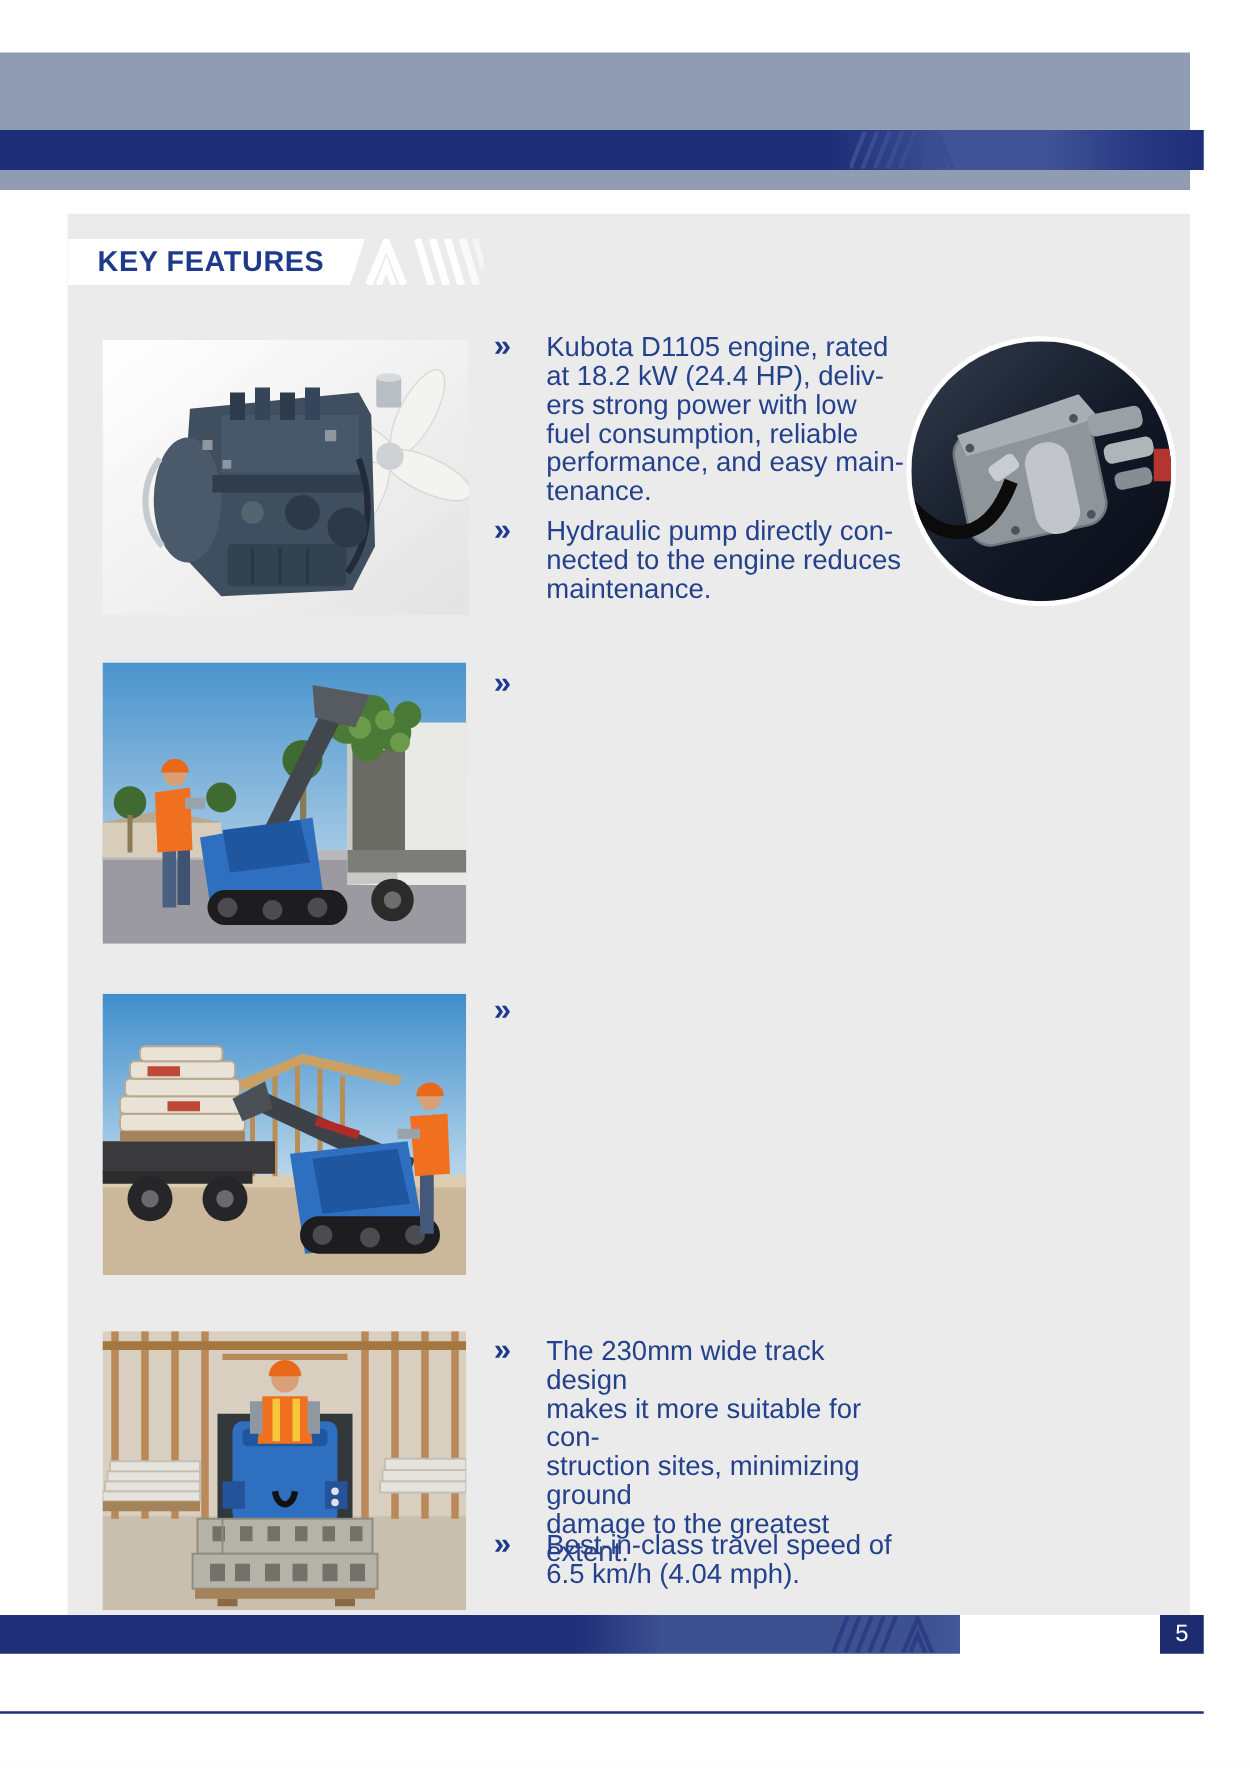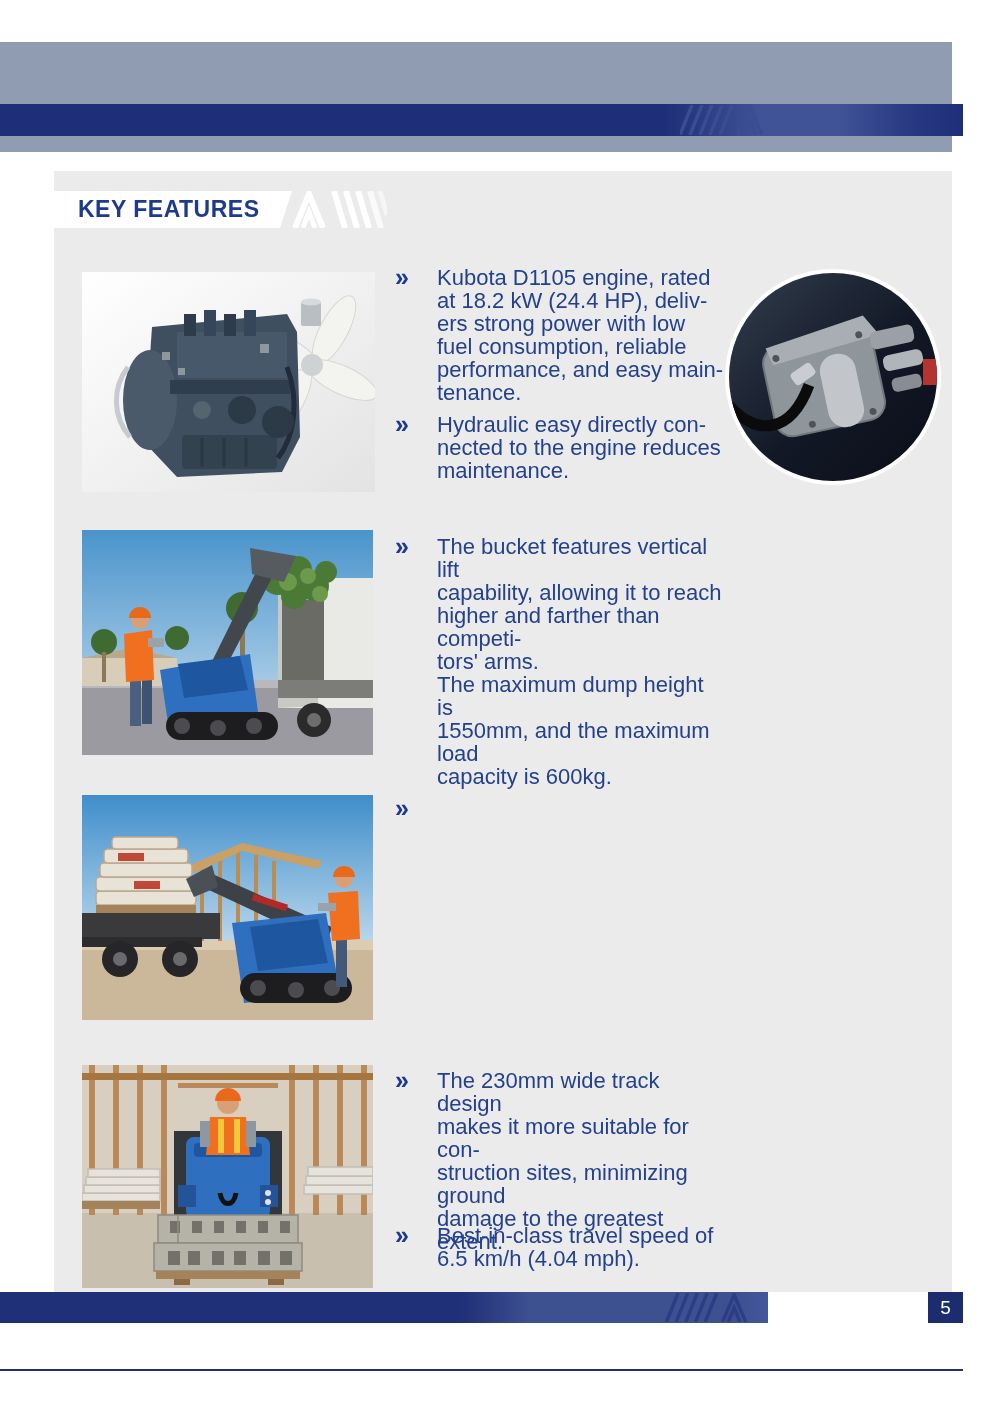--- a/index.html
+++ b/index.html
@@ -372,33 +372,26 @@
     <span class="bullet-chevron">»</span>
     <span class="feature-text">Kubota D1105 engine, rated
 at 18.2 kW (24.4 HP), deliv-
 ers strong power with low
 fuel consumption, reliable
 performance, and easy main-
 tenance.</span>
   </div>
   <div class="feature f2">
     <span class="bullet-chevron">»</span>
-    <span class="feature-text">Hydraulic easy directly con-
+    <span class="feature-text">Hydraulic pump directly con-
 nected to the engine reduces
 maintenance.</span>
   </div>
   <div class="feature f3">
     <span class="bullet-chevron">»</span>
-    <span class="feature-text">The bucket features vertical lift
-capability, allowing it to reach
-higher and farther than competi-
-tors' arms.
-The maximum dump height is
-1550mm, and the maximum load
-capacity is 600kg.</span>
   </div>
   <div class="feature f4">
     <span class="bullet-chevron">»</span>
   </div>
   <div class="feature f5">
     <span class="bullet-chevron">»</span>
     <span class="feature-text">The 230mm wide track design
 makes it more suitable for con-
 struction sites, minimizing ground
 damage to the greatest extent.</span>

